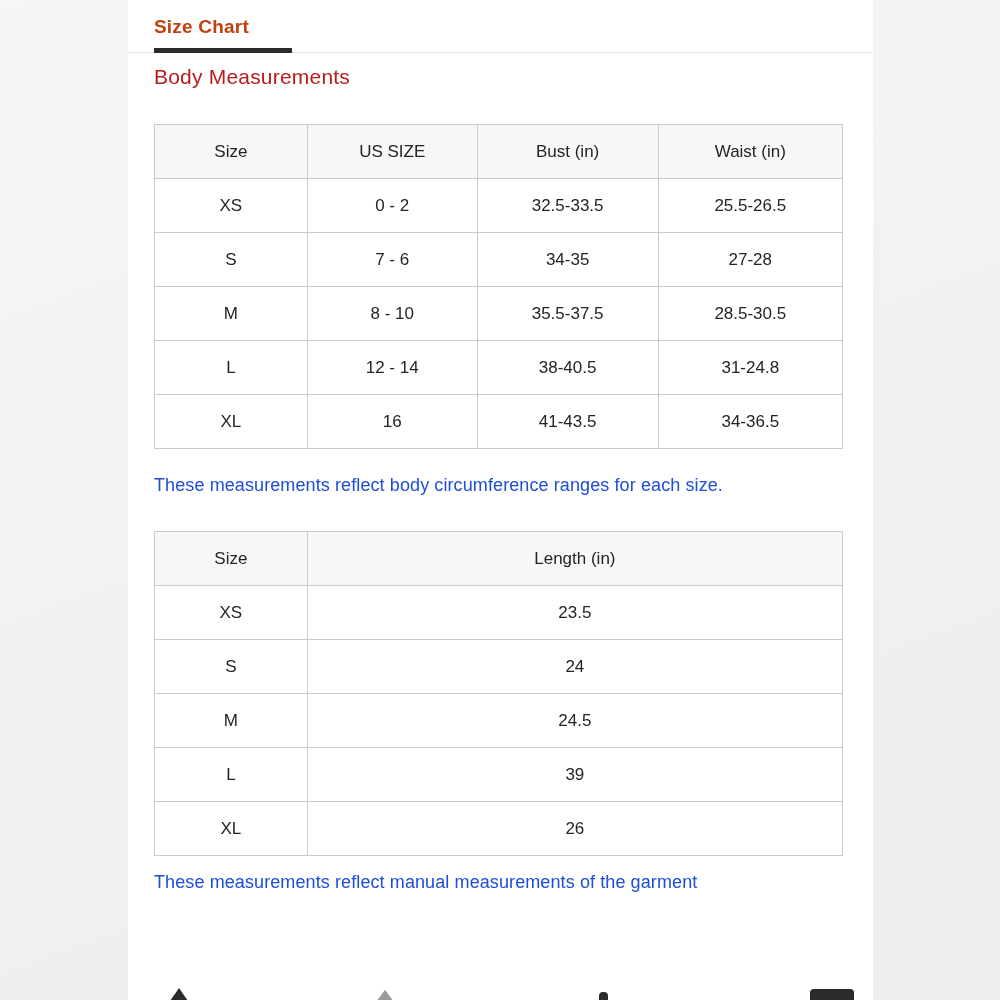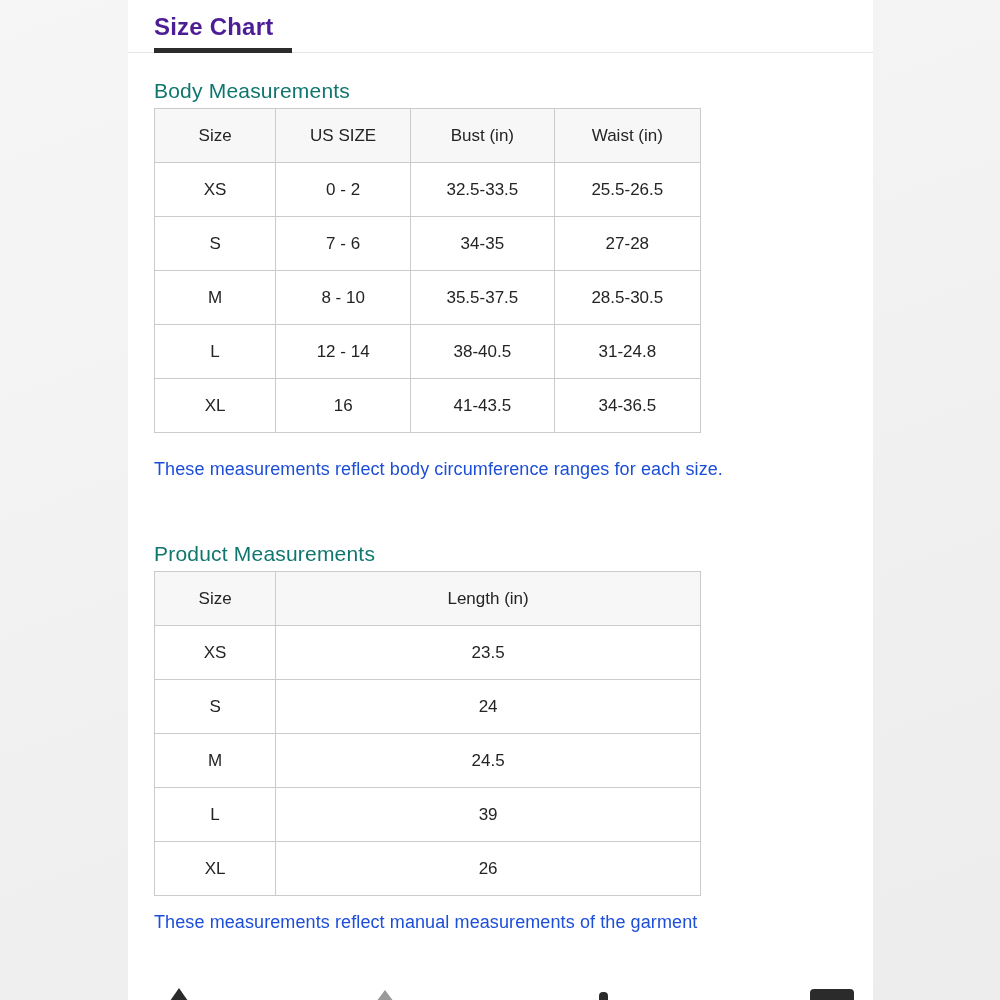--- a/index.html
+++ b/index.html
@@ -22,36 +22,36 @@
   .tabbar{
     position:relative;height:52px;
     border-bottom:1px solid #e6e5e5;
   }
   .tab{
     position:absolute;left:26px;top:0;height:52px;
     display:flex;align-items:center;
     cursor:pointer;
   }
   .tab-label{
-    font-size:24px;font-weight:700;color:#4c1d95;letter-spacing:0.2px;
+    font-size:19px;font-weight:700;color:#c2410c;letter-spacing:0.2px;
     padding-top:2px;
   }
   .tab-underline{
     position:absolute;left:0;bottom:-1px;height:5px;width:138px;
     background:#2b2b2b;
   }
   
   .section{padding:0 30px 0 26px;}
   .section-title{
-    margin:26px 0 0 0;
-    font-size:21px;font-weight:500;color:#0f766e;letter-spacing:0.2px;
+    margin:12px 0 0 0;
+    font-size:21px;font-weight:500;color:#b91c1c;letter-spacing:0.2px;
   }
   table.meas{
-    margin-top:5px;
-    width:547px;
+    margin-top:35px;
+    width:689px;
     border-collapse:collapse;
     table-layout:fixed;
     border-radius:11px;
   }
   table.meas th, table.meas td{
     border:1px solid #cbcbcb;
     height:53px;
     text-align:center;vertical-align:middle;
     font-size:17px;color:#242424;
     padding:0;
@@ -145,21 +145,20 @@
             <td>41-43.5</td>
             <td>34-36.5</td>
           </tr>
         </tbody>
       </table>
 
       <p class="caption">These measurements reflect body circumference ranges for each size.</p>
     </div>
 
     <div class="section">
-      <h2 class="section-title product-title">Product Measurements</h2>
 
       <table class="meas">
         <colgroup>
           <col style="width:22.2%">
             <col style="width:77.8%">
         </colgroup>
         <thead>
           <tr>
             <th>Size</th>
             <th>Length (in)</th>

